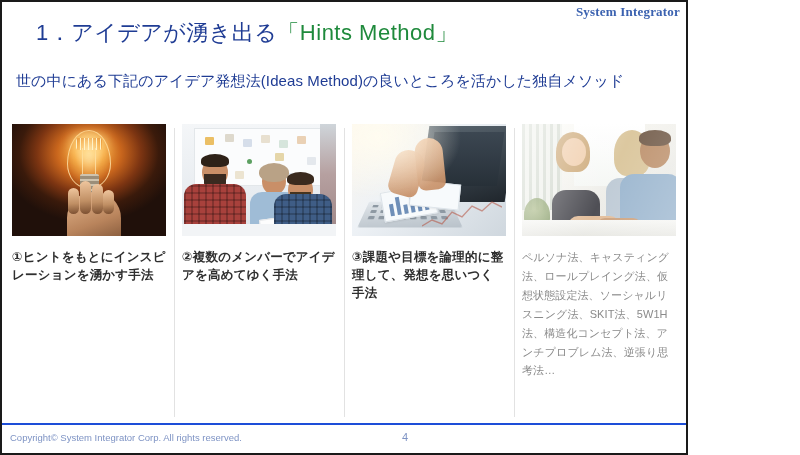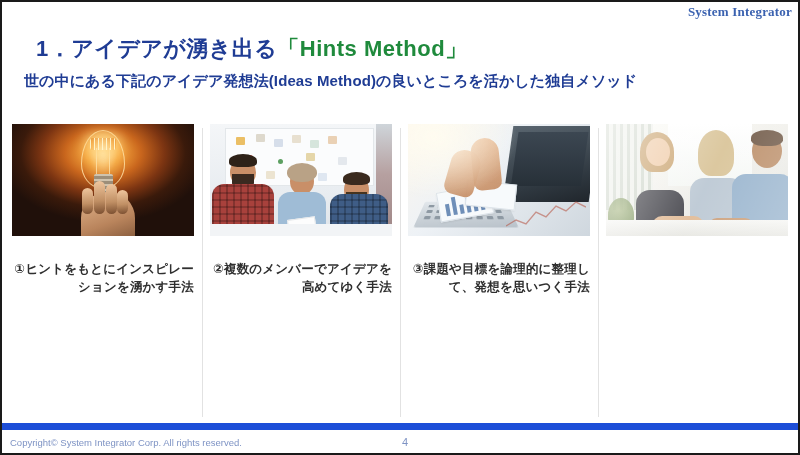--- a/index.html
+++ b/index.html
@@ -7,57 +7,57 @@
   html, body {
     width: 800px;
     height: 455px;
     background: #ffffff;
     font-family: "Liberation Sans", "DejaVu Sans", sans-serif;
     overflow: hidden;
   }
 
   .slide {
     position: relative;
-    width: 800px;
+    width: 688px;
     height: 455px;
     background: #ffffff;
     border: 2px solid #1a1a1a;
     overflow: hidden;
   }
 
   
   .brand {
     position: absolute;
     top: 2px;
     right: 6px;
     font-family: "Liberation Serif", "DejaVu Serif", serif;
     font-weight: bold;
     font-size: 13px;
     color: #3b62b0;
     letter-spacing: .2px;
   }
 
   .title {
     position: absolute;
-    top: 32px;
+    top: 16px;
     left: 34px;
     font-size: 22px;
-    font-weight: bold;
+    font-weight: normal;
     white-space: nowrap;
     letter-spacing: .5px;
   }
   .title .t-main  { color: #1f3c94; }
   .title .t-green { color: #1f8a3c; }
 
   .subtitle {
     position: absolute;
     top: 70px;
-    left: 22px;
+    left: 14px;
     font-size: 15px;
-    font-weight: bold;
+    font-weight: normal;
     color: #1f3c94;
     white-space: nowrap;
     letter-spacing: .1px;
   }
 
   
   .columns {
     position: absolute;
     top: 122px;
     left: 2px;
@@ -87,46 +87,46 @@
   .thumb {
     position: relative;
     width: 100%;
     height: 112px;
     overflow: hidden;
     flex: 0 0 auto;
     background: #dfe3e8;
   }
 
   .card-heading {
-    margin-top: 24px;
+    margin-top: 12px;
     font-size: 12.5px;
     line-height: 1.45;
     font-weight: bold;
     color: #2f2f2f;
-    text-align: right;
+    text-align: left;
     letter-spacing: .2px;
   }
 
   .card-body {
     margin-top: 12px;
     font-size: 11px;
     line-height: 1.72;
     color: #8a8a8a;
     text-align: left;
     letter-spacing: .1px;
   }
 
   
   .footer {
     position: absolute;
     left: 0;
     right: 0;
     bottom: 0;
     height: 30px;
-    border-top: 7px solid #1d4ed8;
+    border-top: 2px solid #1d4ed8;
   }
   .copyright {
     position: absolute;
     left: 8px;
     top: 7px;
     font-size: 9.5px;
     color: #7e93c4;
   }
   .page-number {
     position: absolute;
@@ -548,20 +548,21 @@
         <div class="p-head" style="right:6px;  top:10px; width:30px; height:34px; background:#b98a63;"></div>
         <div class="p-hair" style="right:5px;  top:6px;  width:32px; height:16px; background:#6b5340;"></div>
         <div class="p-body" style="right:-6px; width:62px; height:62px; background:#93b0cb;"></div>
 
         <div class="p-body" style="left:46px; width:52px; height:20px; background:#e0b892; border-radius:10px;"></div>
         <div class="p-body" style="right:34px; width:46px; height:18px; background:#c99a72; border-radius:9px;"></div>
 
         <div class="tabletop"></div>
         <div class="haze"></div>
       </div>
+      <div class="card-body">ペルソナ法、キャスティング法、ロールプレイング法、仮想状態設定法、ソーシャルリスニング法、SKIT法、5W1H法、構造化コンセプト法、アンチプロブレム法、逆張り思考法…</div>
     </div>
 
   </div>
 
   <div class="footer">
     <div class="copyright">Copyright© System Integrator Corp. All rights reserved.</div>
     <div class="page-number">4</div>
   </div>
 
 </div>

